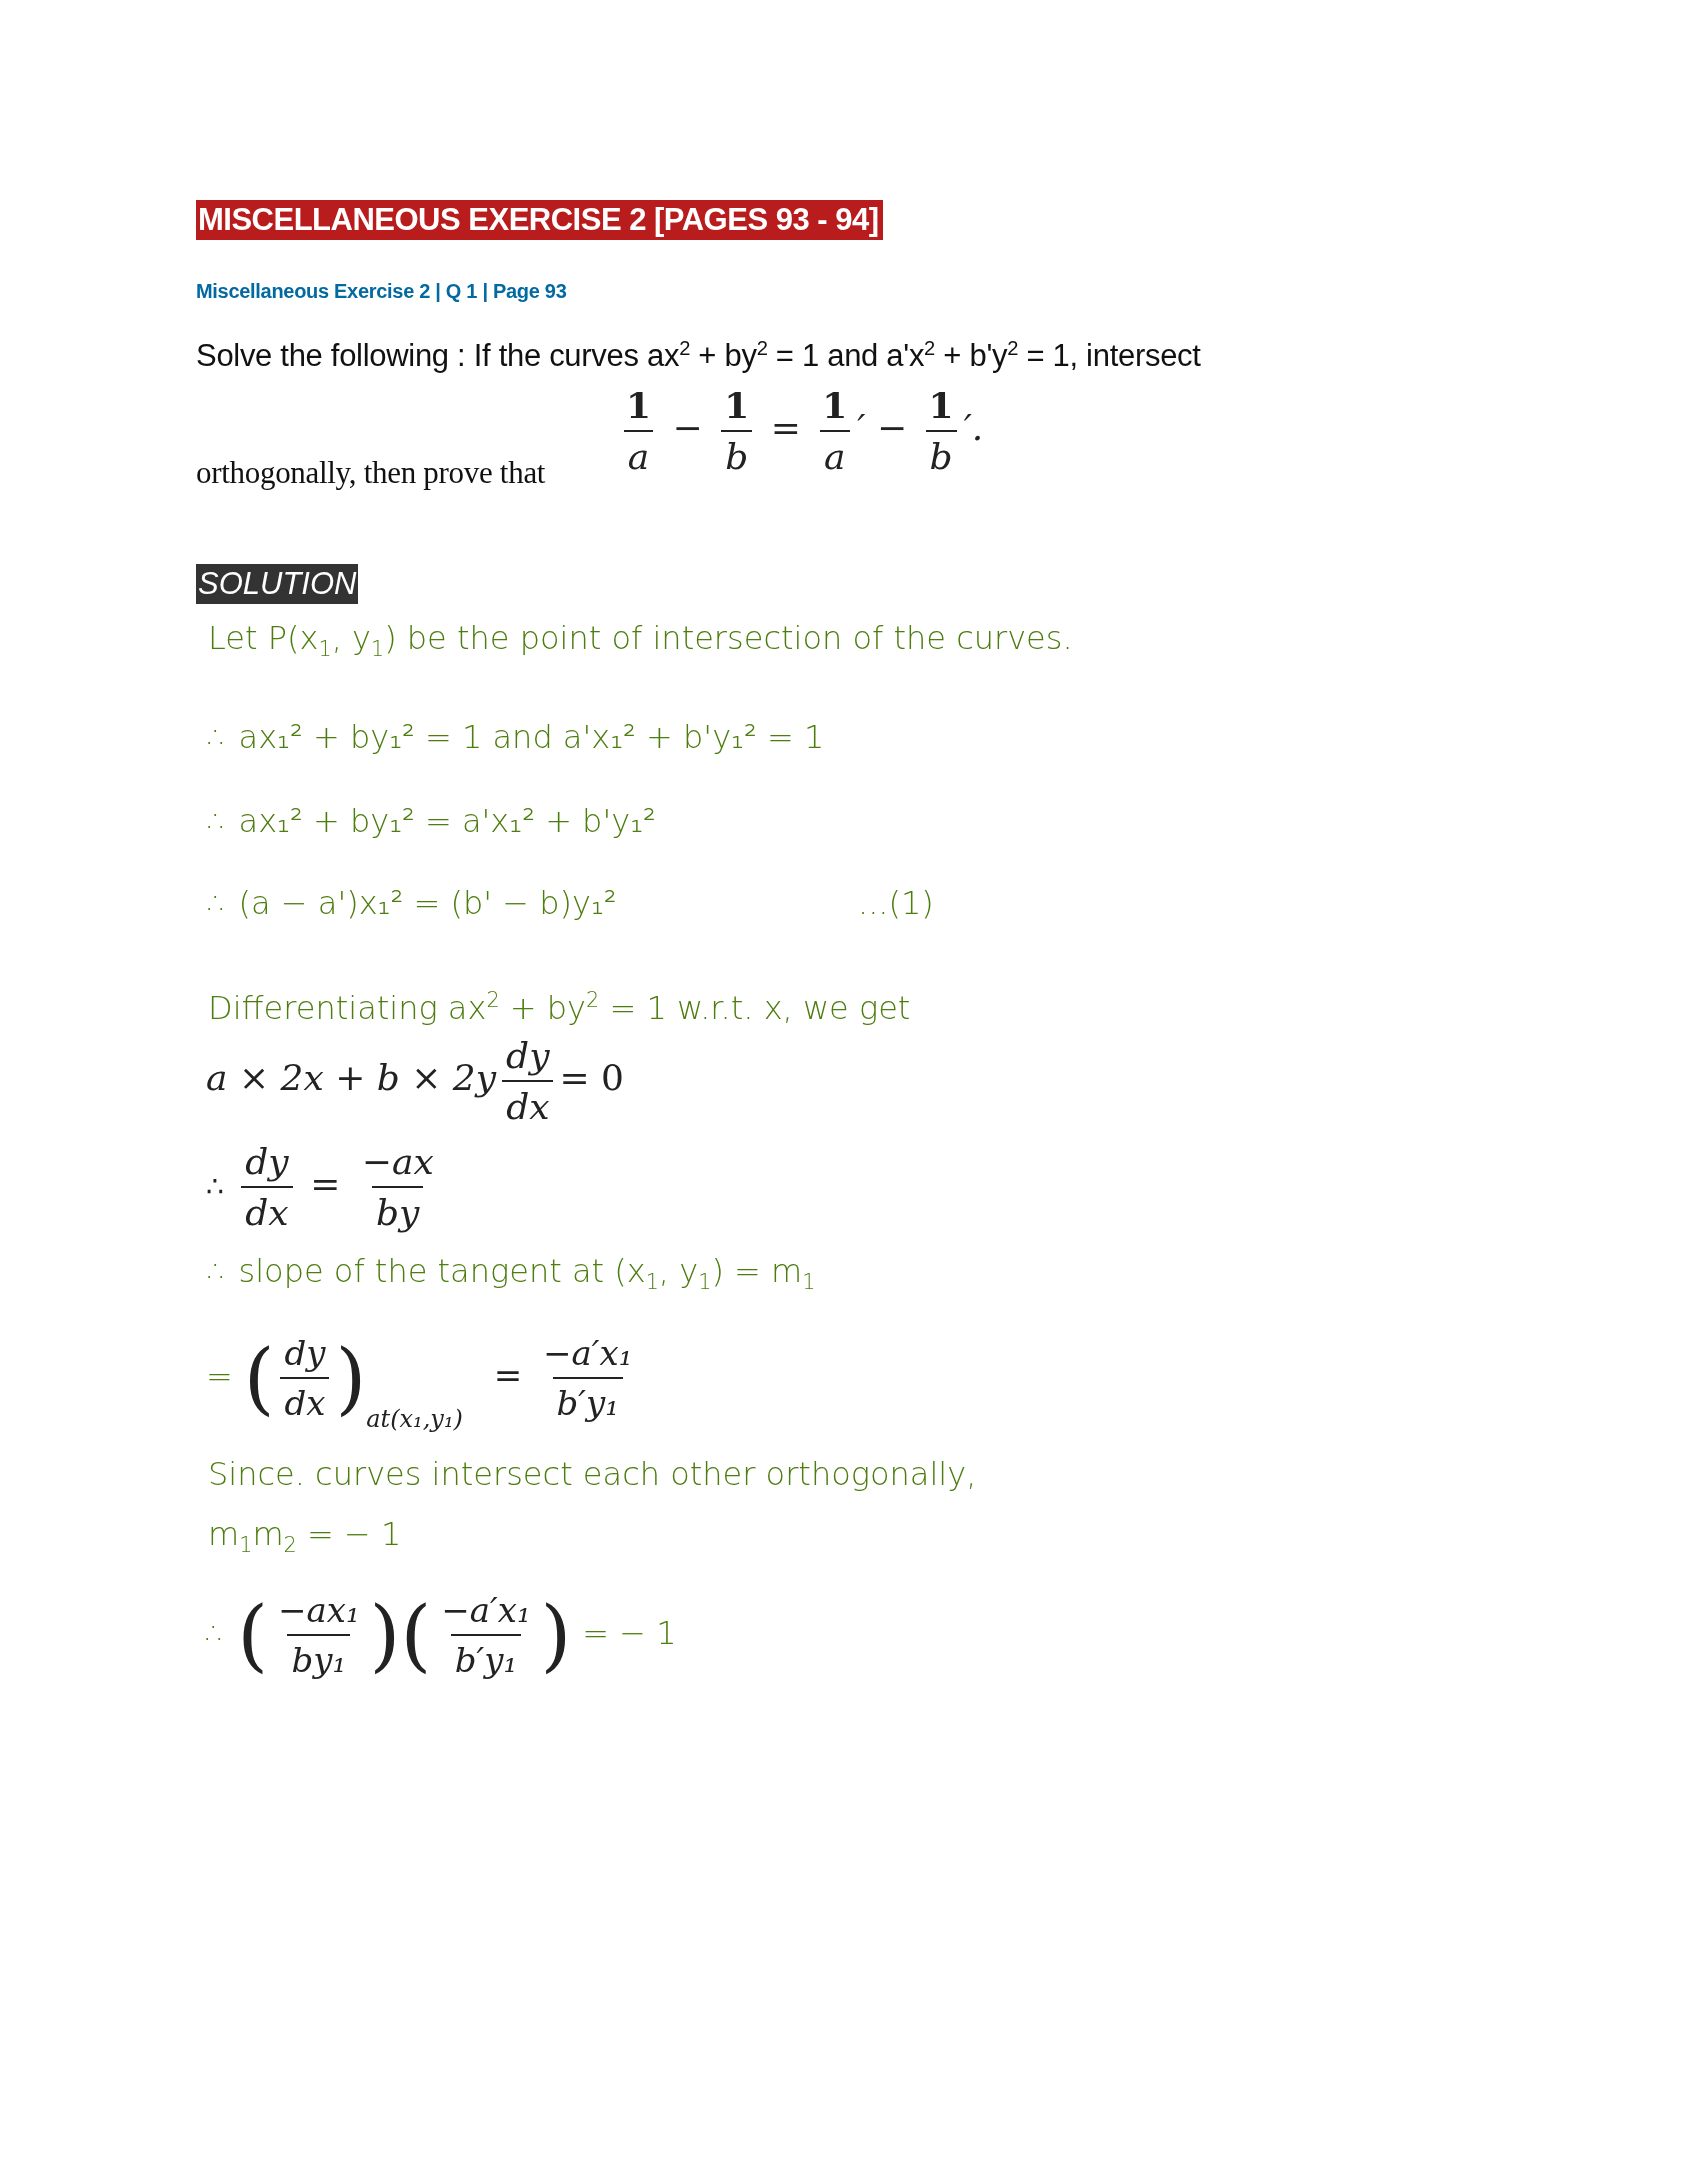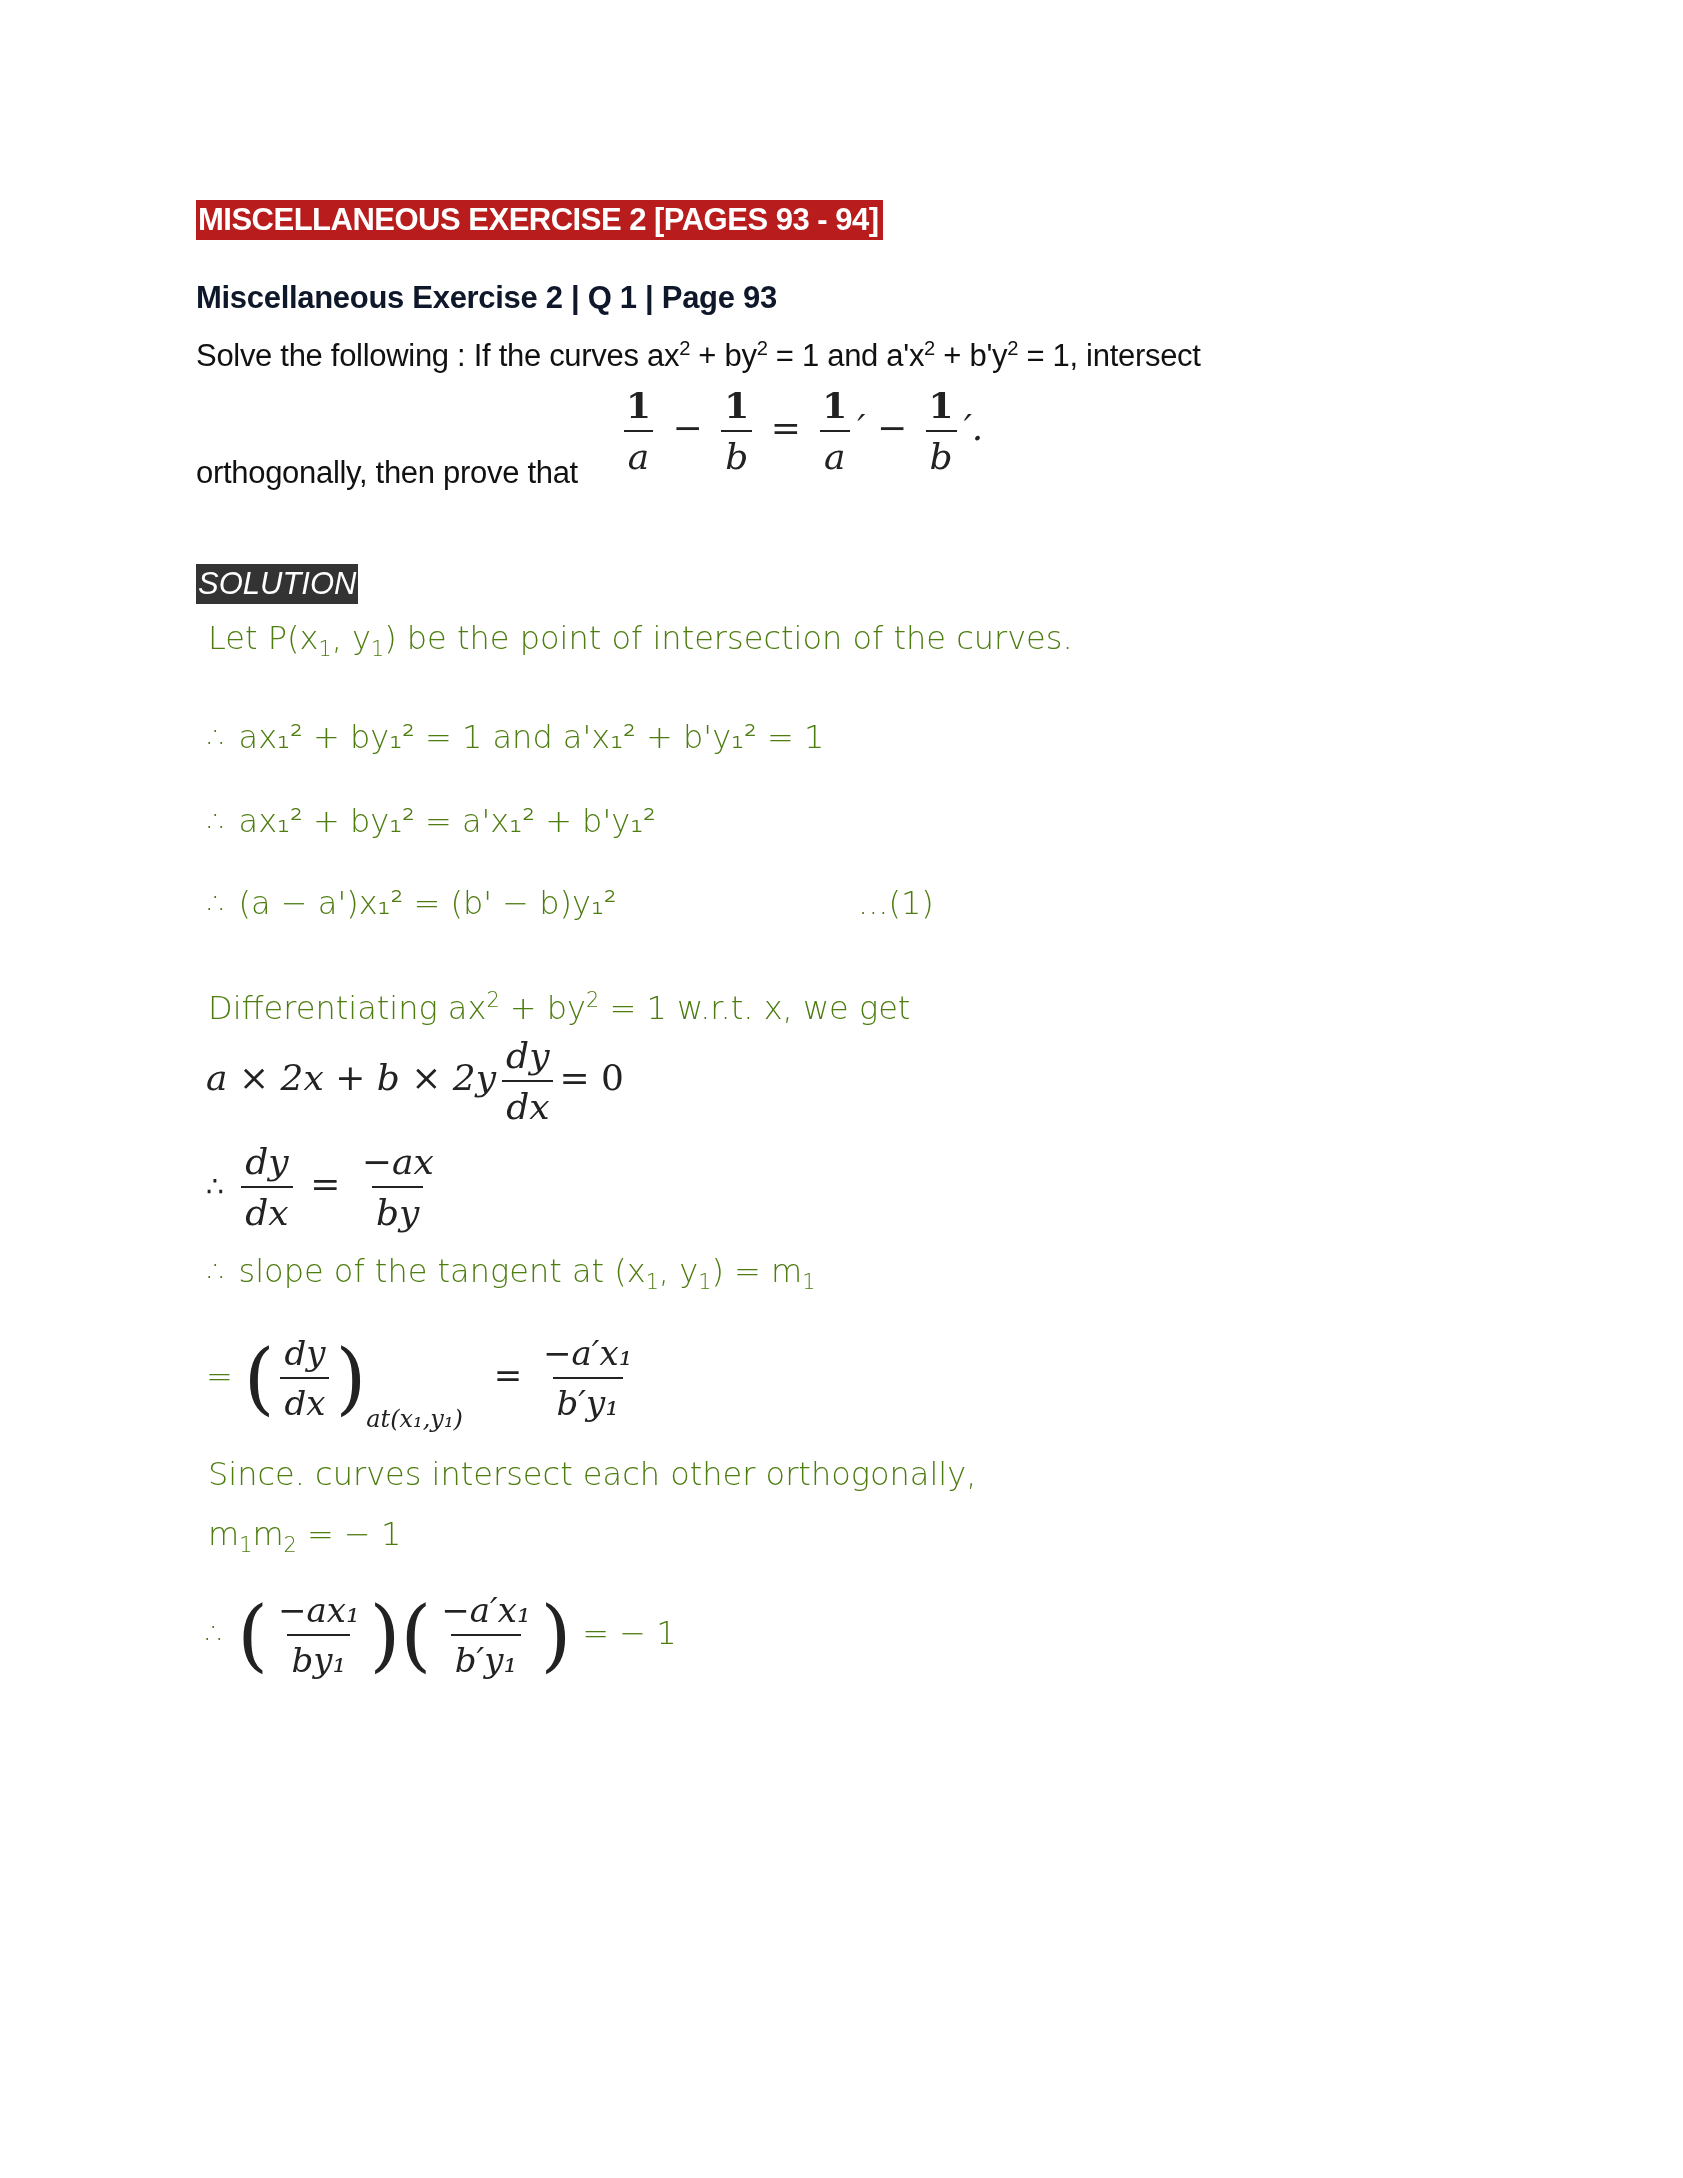--- a/index.html
+++ b/index.html
@@ -1,22 +1,22 @@
 <!DOCTYPE html>
 <html><head>
 <meta charset="utf-8">
 <style>
   html, body { margin:0; padding:0; background:#ffffff; }
   body { width:1683px; height:2178px; position:relative; overflow:hidden; color:#111; }
   .abs { position:absolute; white-space:nowrap; }
   .hdr { left:196px; top:200px; background:#b91c1c; color:#ffffff;
          font-family:"Liberation Sans", sans-serif; font-weight:bold; font-size:31px;
          padding:1px 4px 1px 2px; letter-spacing:-0.5px; line-height:38px; }
-  .qtitle { left:196px; top:280px; color:#0f172a; font-family:"Liberation Sans", sans-serif;
-            font-weight:bold; font-size:31px; letter-spacing:-0.3px; }
+  .qtitle { left:196px; top:280px; color:#0369a1; font-family:"Liberation Sans", sans-serif;
+            font-weight:bold; font-size:20px; letter-spacing:-0.3px; }
   .qtext { left:196px; font-family:"Liberation Sans", sans-serif; font-size:31px; color:#111; letter-spacing:-0.3px; }
   .sol { left:196px; top:532px; background:#333333; color:#ffffff; font-family:"Liberation Sans", sans-serif;
          font-style:italic; font-size:31px; padding:1px 2px; line-height:38px;margin-top:32px; }
   .body { font-family:"DejaVu Sans", sans-serif; font-size:32px; color:#4d7c0f; font-weight:300; }
   .math { font-family:"DejaVu Serif", serif; font-style:italic; color:#222; }
   sub, sup { font-size:0.65em; }
   .frac { display:inline-flex; flex-direction:column; align-items:center; vertical-align:middle; margin:0 6px; }
   .frac .num { padding:0 4px 4px; }
   .frac .den { padding:4px 4px 0; border-top:2px solid #222; }
   .paren { font-family:"DejaVu Serif", serif; font-style:normal; font-weight:200; color:#222; vertical-align:middle; }
@@ -26,21 +26,21 @@
 <body>
 
 <div class="abs hdr">MISCELLANEOUS EXERCISE 2 [PAGES 93 - 94]</div>
 
 <div class="abs qtitle">Miscellaneous Exercise 2 | Q 1 | Page 93</div>
 
 <div class="abs qtext" style="top:337px;">
   <span>Solve the following : If the curves ax</span><sup>2</sup><span> + by</span><sup>2</sup><span> = 1 and a'x</span><sup>2</sup><span> + b'y</span><sup>2</sup><span> = 1, intersect</span>
 </div>
 
-<div class="abs qtext" style="top:455px;">orthogonally, then prove that</div>
+<div class="abs qtext" style="top:455px;font-family:Liberation Serif, serif;">orthogonally, then prove that</div>
 
 <div class="abs math" style="left:616px; top:384px; font-size:36px;">
   <span class="frac">
       <span class="num up" style="font-weight:bold;">1</span>
       <span class="den">a</span>
     </span>
   <span class="up">−</span>
   <span class="frac">
       <span class="num up" style="font-weight:bold;">1</span>
       <span class="den">b</span>

